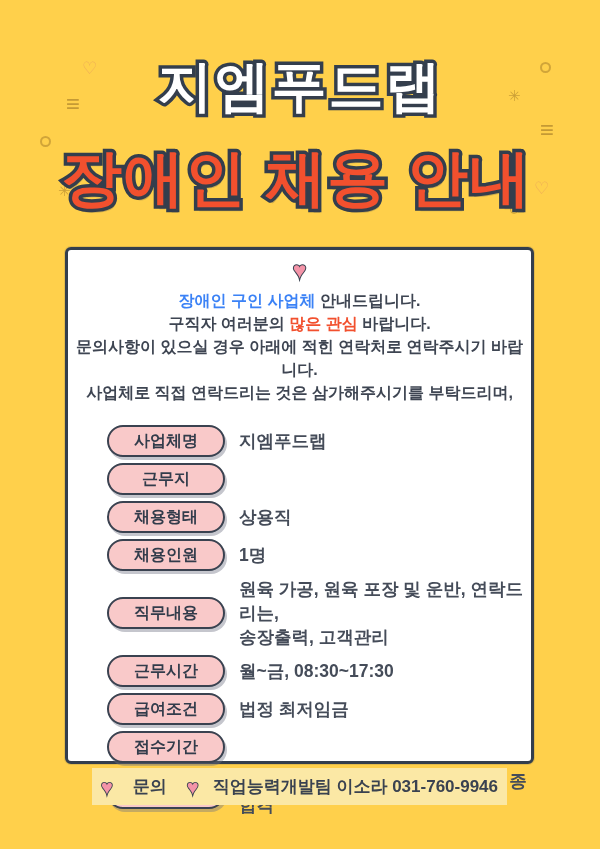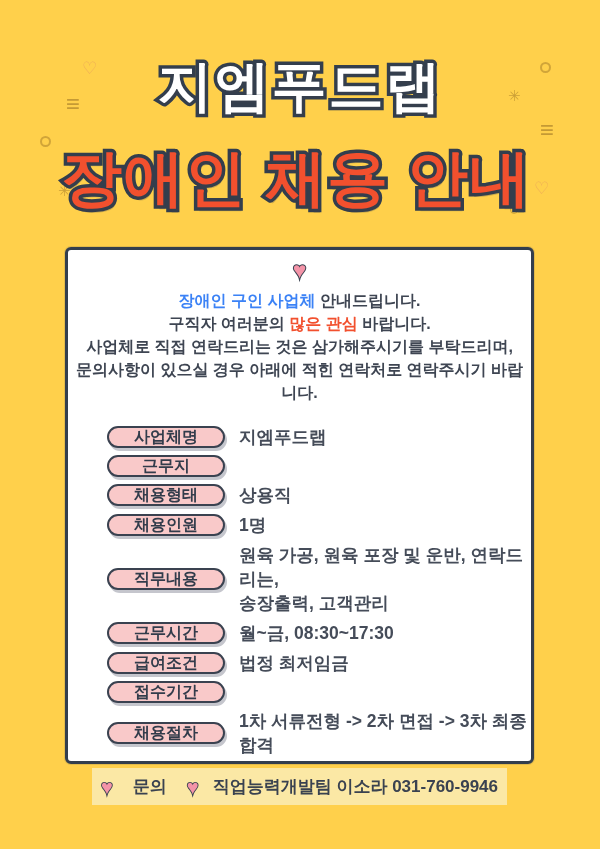--- a/index.html
+++ b/index.html
@@ -73,21 +73,21 @@
   .hl-orange { color: #F2502E; font-weight: 800; }
 
   
   .rows {
     margin: 21px 0 0 39px;
     display: flex; flex-direction: column; gap: 6px;
   }
   .row { display: flex; align-items: center; }
   .pill {
     flex: 0 0 auto;
-    width: 118px; height: 22px;
+    width: 118px; height: 32px;
     box-sizing: border-box;
     background: #F9C9C9;
     border: 2.5px solid #3A4250;
     border-radius: 16px;
     display: flex; align-items: center; justify-content: center;
     font-size: 16px; font-weight: 800; color: #323C4B;
     box-shadow: 2px 3px 0 rgba(110, 112, 130, 0.40);
   }
   .value {
     margin-left: 14px;
@@ -138,22 +138,22 @@
     <h1 class="title">지엠푸드랩</h1>
     <h2 class="subtitle">장애인 채용 안내</h2>
   </div>
 
   <section class="card">
     <span class="card-heart">♥</span>
 
     <div class="intro">
       <p class="intro-line"><span class="hl-pink">장애인 구인 사업체</span><span> 안내드립니다.</span></p>
       <p class="intro-line"><span>구직자 여러분의 </span><span class="hl-orange">많은 관심</span><span> 바랍니다.</span></p>
+      <p class="intro-line">문의사항이 있으실 경우 아래에 적힌 연락처로 연락주시기 바랍니다.</p>
       <p class="intro-line">사업체로 직접 연락드리는 것은 삼가해주시기를 부탁드리며,</p>
-      <p class="intro-line">문의사항이 있으실 경우 아래에 적힌 연락처로 연락주시기 바랍니다.</p>
     </div>
 
     <div class="rows">
       <div class="row">
         <span class="pill">사업체명</span>
         <span class="value">지엠푸드랩</span>
       </div>
       <div class="row">
         <span class="pill">근무지</span>
       </div>

